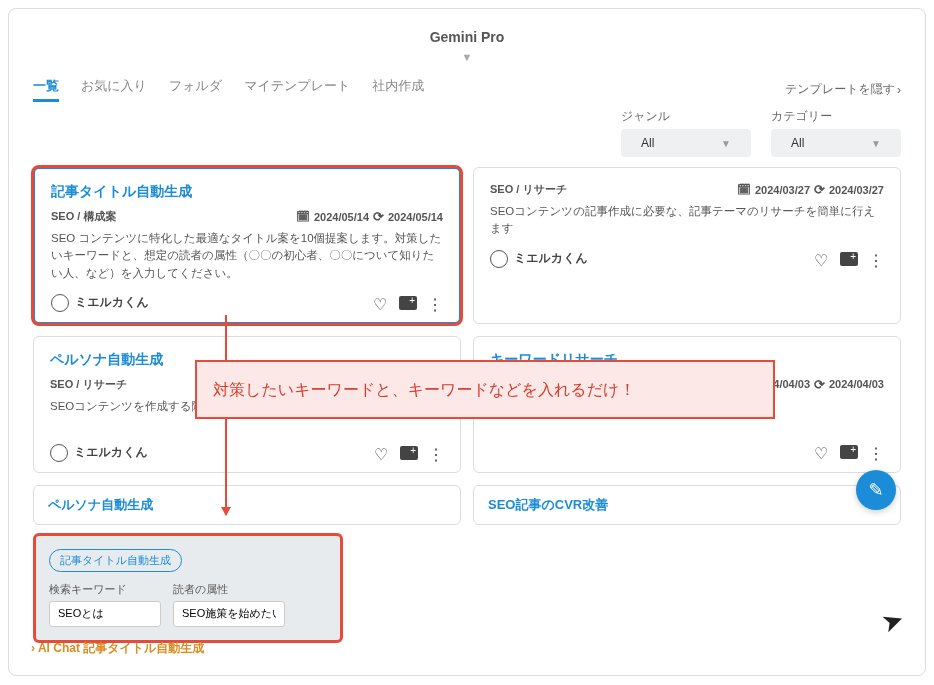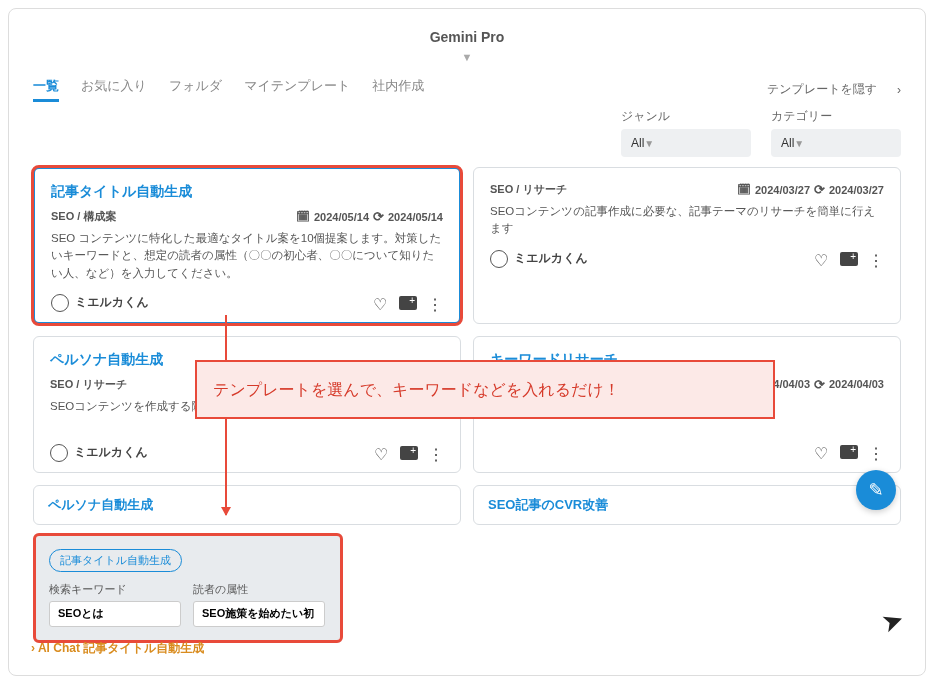--- a/index.html
+++ b/index.html
@@ -4,24 +4,24 @@
 <style>
 * { box-sizing: border-box; margin: 0; padding: 0; }
 body { font-family: -apple-system, "Hiragino Sans", sans-serif; background: #fff; width: 934px; height: 685px; overflow: hidden; position: relative; }
 .page { border: 1px solid #ddd; border-radius: 8px; margin: 8px; height: 668px; position: relative; padding: 20px 24px; }
 .model-row { display: flex; align-items: center; gap: 6px; color: #555; font-size: 14px; font-weight: 600; margin-bottom: 14px; flex-direction: column; }
 .model-row .chev { color: #aaa; font-size: 11px; }
 .tabs-row { display: flex; justify-content: space-between; align-items: center; border-bottom: none; }
 .tabs { display: flex; gap: 22px; font-size: 13px; color: #888; }
 .tab { padding-bottom: 4px; cursor: pointer; }
 .tab.active { color: #1a8cd8; border-bottom: 3px solid #1a8cd8; font-weight: 600; }
-.hide-link { font-size: 12px; color: #666; display: flex; align-items: center; gap: 20px; }
+.hide-link { font-size: 12px; color: #666; display: flex; align-items: center; gap: 2px; }
 .filters { display: flex; justify-content: flex-end; gap: 20px; margin-top: 6px; margin-bottom: 10px; }
 .filter { display: flex; flex-direction: column; gap: 4px; font-size: 12px; color: #666; }
-.select { width: 130px; background: #eef0f2; border: none; border-radius: 4px; padding: 7px 10px; font-size: 12px; color: #333; display: flex; align-items: center; }
+.select { width: 130px; background: #eef0f2; border: none; border-radius: 4px; padding: 7px 20px; font-size: 12px; color: #333; display: flex; justify-content: space-between; align-items: center; }
 .grid { display: grid; grid-template-columns: 1fr 1fr; gap: 12px; }
 .card { border: 1px solid #d9dde1; border-radius: 6px; background: #fff; padding: 14px 16px 10px; position: relative; }
 .card.hl { outline: 3px solid #e84a3a; outline-offset: -1px; border: 2px solid #1a8cd8; }
 .card-title { color: #1a8cd8; font-weight: 700; font-size: 14px; margin-bottom: 8px; }
 .meta-row { display: flex; justify-content: space-between; align-items: center; font-size: 11px; color: #555; font-weight: 600; margin-bottom: 6px; }
 .meta-right { display: flex; align-items: center; gap: 4px; color: #555; font-size: 11px; }
 .desc { font-size: 11.5px; color: #555; line-height: 1.5; min-height: 34px; }
 .card-foot { display: flex; justify-content: space-between; align-items: center; margin-top: 12px; }
 .author { display: flex; align-items: center; gap: 6px; font-size: 12px; color: #444; font-weight: 600; font-family: Liberation Serif, serif; }
 .author .face { width: 18px; height: 18px; border: 1.5px solid #555; border-radius: 50%; display: inline-block; }
@@ -33,21 +33,21 @@
 .dots::before { content: "⋮"; font-size: 16px; }
 .cal::before { content: "🗓"; font-size: 11px; filter: grayscale(1); }
 .refresh::before { content: "⟳"; font-size: 13px; font-weight: bold; }
 .row3 { display: grid; grid-template-columns: 1fr 1fr; gap: 12px; margin-top: 12px; }
 .mini { border: 1px solid #d9dde1; border-radius: 6px; padding: 10px 14px; color: #1a8cd8; font-weight: 700; font-size: 13px; }
 .input-area { margin-top: 8px; background: #e8ebee; border-radius: 6px; padding: 16px; }
 .input-area.hl { outline: 3px solid #e84a3a; outline-offset: -3px; width: 310px; }
 .chip { display: inline-block; border: 1px solid #1a8cd8; color: #1a8cd8; border-radius: 14px; padding: 3px 10px; font-size: 11px; margin-bottom: 10px; }
 .fields { display: flex; gap: 12px; }
 .field { display: flex; flex-direction: column; gap: 4px; font-size: 11px; color: #555; }
-.field input { width: 132px; padding: 6px 8px; border: 1px solid #ccc; border-radius: 3px; font-size: 11px; background: #fff; font-weight: bold; }
+.field input { width: 112px; padding: 6px 8px; border: 1px solid #ccc; border-radius: 3px; font-size: 11px; background: #fff; }
 .callout { position: absolute; left: 195px; top: 360px; width: 580px; background: #fce9e7; border: 2px solid #e84a3a; padding: 14px 16px; font-size: 16px; color: #d63a2a; line-height: 1.7; z-index: 10; }
 .arrow-v { position: absolute; left: 225px; top: 315px; width: 2px; height: 200px; background: #e84a3a; z-index: 9; }
 .arrow-v::after { content: ""; position: absolute; bottom: -1px; left: -4px; border-left: 5px solid transparent; border-right: 5px solid transparent; border-top: 9px solid #e84a3a; }
 .fab { position: absolute; right: 38px; top: 470px; width: 40px; height: 40px; border-radius: 50%; background: #1a8cd8; display: flex; align-items: center; justify-content: center; color: #fff; box-shadow: 0 2px 6px rgba(0,0,0,.2); }
 .fab::before { content: "✎"; font-size: 18px; }
 .send { position: absolute; right: 30px; bottom: 48px; color: #222; font-size: 26px; transform: rotate(0deg); }
 .send::before { content: "➤"; display: inline-block; transform: rotate(-20deg); }
 .notice { position: absolute; left: 22px; bottom: 18px; color: #d98c1f; font-size: 12px; font-weight: 600; }
 .notice::before { content: "› "; }
 </style>
@@ -207,16 +207,16 @@
         <input value="SEO施策を始めたい初" style="">
       </div>
     </div>
   </div>
 
   <div class="notice">AI Chat 記事タイトル自動生成</div>
 </div>
 
 <div class="arrow-v"></div>
 <div class="callout">
-  <div>テンプレートを選んで、キーワードなどを入れるだけ！</div>
+  <div>対策したいキーワードと、キーワードなどを入れるだけ！</div>
 </div>
 <div class="fab"></div>
 <div class="send"></div>
 
 </body></html>

